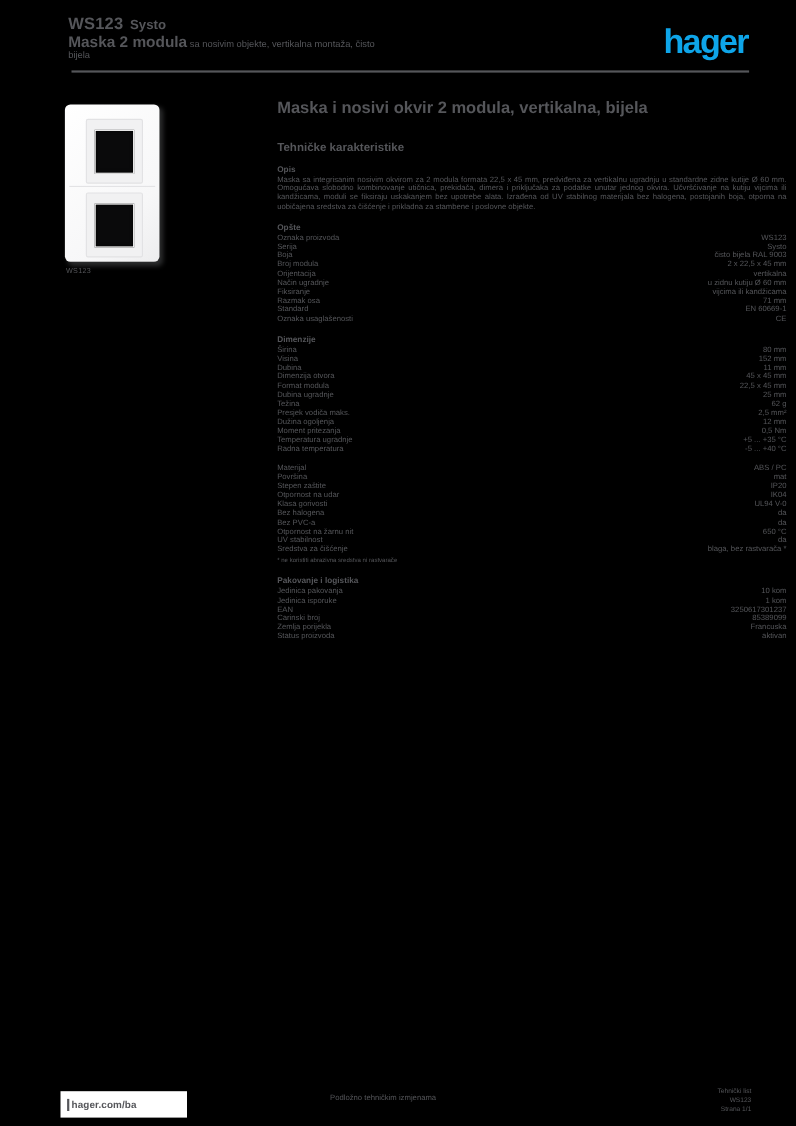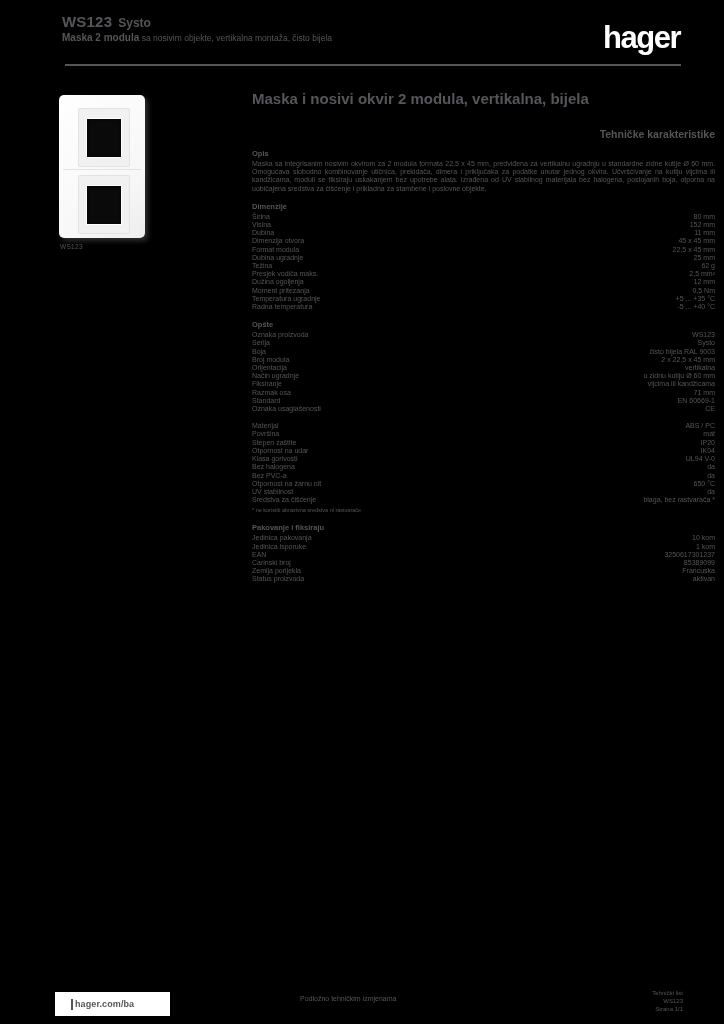--- a/index.html
+++ b/index.html
@@ -5,56 +5,56 @@
   html,body{margin:0;padding:0;background:#000;}
   .page{position:relative;width:724px;height:1024px;background:#000;overflow:hidden;
         font-family:"Liberation Sans", sans-serif;color:#55565a;}
 
   
   .hdr{position:absolute;left:62px;top:13px;width:400px;}
   .hdr-line1{display:flex;align-items:baseline;gap:6px;}
   .hdr-ref{font-size:15px;font-weight:bold;letter-spacing:.2px;}
   .hdr-range{font-size:12px;font-weight:bold;}
   .hdr-line2{margin-top:3px;font-size:8.5px;line-height:10px;width:300px;}
-  .hdr-line2 b{font-size:10px;}
+  .hdr-line2 b{font-size:14px;}
   .logo{position:absolute;right:44px;top:20px;font-size:31px;font-weight:bold;
-        color:#ffffff;letter-spacing:-1.5px;}
+        color:#0ea5e9;letter-spacing:-1.5px;}
   .hdr-rule{position:absolute;left:65px;top:64px;width:616px;height:2px;background:#55565a;}
 
   
   .photo{position:absolute;left:59px;top:95px;width:86px;height:143px;border-radius:5px;
          background:linear-gradient(135deg,#ffffff 0%,#f7f7f8 70%,#ededee 100%);
          box-shadow:3px 3px 5px rgba(130,131,135,.35);}
   .photo .seam{position:absolute;left:4px;right:4px;top:74px;height:1px;background:#e3e3e5;}
   .module{position:absolute;left:19px;width:50px;height:57px;background:#f1f1f2;
           border:1px solid #e2e2e4;border-radius:2px;}
   .m1{top:13px;} .m2{top:80px;}
   .hole{position:absolute;left:7px;top:9px;width:34px;height:38px;background:#0a0a0b;
         border:1px solid #fff;box-shadow:inset 0 0 3px #000;}
   .photo-caption{position:absolute;left:60px;top:243px;font-size:6.5px;color:#55565a;letter-spacing:.3px;}
 
   
   .main{position:absolute;left:218px;top:90px;width:463px;margin-left:34px;}
   .title{font-size:15px;font-weight:bold;line-height:17px;color:#55565a;}
-  .subtitle{margin-top:21px;font-size:10.5px;font-weight:bold;text-align:right;}
+  .subtitle{margin-top:21px;font-size:10.5px;font-weight:bold;}
   .sections{margin-top:1px;}
   .section{margin-top:9px;}
   .sec-label{font-size:7.5px;font-weight:bold;margin-bottom:2px;}
   .para{font-size:7px;line-height:8.2px;text-align:justify;}
   .para:empty{display:none;}
   .rows{display:block;}
   .row{display:flex;justify-content:space-between;font-size:7px;line-height:8.2px;}
   .row-label{white-space:nowrap;}
   .row-value{white-space:nowrap;text-align:right;}
   .footnote{font-size:5.5px;line-height:7px;margin-top:3px;}
   .footnote:empty{display:none;}
 
   
   .f-box{position:absolute;left:55px;top:992px;width:115px;height:24px;background:#fff;
-         display:flex;align-items:center;padding-left:16px;box-sizing:border-box;}
+         display:flex;align-items:center;padding-left:6px;box-sizing:border-box;}
   .f-mark{display:inline-block;width:2px;height:11px;background:#55565a;margin-right:2px;}
   .f-site{font-size:9px;color:#55565a;font-weight:bold;letter-spacing:.1px;text-decoration:none;}
   .f-center{position:absolute;left:300px;top:995px;font-size:7px;line-height:8px;width:130px;}
   .f-right{position:absolute;right:41px;top:989px;text-align:right;font-size:6px;line-height:8px;}
 </style>
 </head>
 <body>
 
 <div class="page">
 
@@ -91,20 +91,78 @@
         <div class="section">
           <div class="sec-label">Opis</div>
           <div class="para">Maska sa integrisanim nosivim okvirom za 2 modula formata 22,5 x 45 mm, predviđena za vertikalnu ugradnju u standardne zidne kutije Ø 60 mm. Omogućava slobodno kombinovanje utičnica, prekidača, dimera i priključaka za podatke unutar jednog okvira. Učvršćivanje na kutiju vijcima ili kandžicama, moduli se fiksiraju uskakanjem bez upotrebe alata. Izrađena od UV stabilnog materijala bez halogena, postojanih boja, otporna na uobičajena sredstva za čišćenje i prikladna za stambene i poslovne objekte.</div>
           <div class="rows">
             
           </div>
 
         </div>
 
         <div class="section">
+          <div class="sec-label">Opšte</div>
+
+          <div class="rows">
+
+              <div class="row">
+                <span class="row-label">Oznaka proizvoda</span>
+                <span class="row-value">WS123</span>
+              </div>
+
+              <div class="row">
+                <span class="row-label">Serija</span>
+                <span class="row-value">Systo</span>
+              </div>
+
+              <div class="row">
+                <span class="row-label">Boja</span>
+                <span class="row-value">čisto bijela RAL 9003</span>
+              </div>
+
+              <div class="row">
+                <span class="row-label">Broj modula</span>
+                <span class="row-value">2 x 22,5 x 45 mm</span>
+              </div>
+
+              <div class="row">
+                <span class="row-label">Orijentacija</span>
+                <span class="row-value">vertikalna</span>
+              </div>
+
+              <div class="row">
+                <span class="row-label">Način ugradnje</span>
+                <span class="row-value">u zidnu kutiju Ø 60 mm</span>
+              </div>
+
+              <div class="row">
+                <span class="row-label">Fiksiranje</span>
+                <span class="row-value">vijcima ili kandžicama</span>
+              </div>
+
+              <div class="row">
+                <span class="row-label">Razmak osa</span>
+                <span class="row-value">71 mm</span>
+              </div>
+
+              <div class="row">
+                <span class="row-label">Standard</span>
+                <span class="row-value">EN 60669-1</span>
+              </div>
+
+              <div class="row">
+                <span class="row-label">Oznaka usaglašenosti</span>
+                <span class="row-value">CE</span>
+              </div>
+            </div>
+
+        </div>
+
+        <div class="section">
           <div class="sec-label">Dimenzije</div>
 
           <div class="rows">
 
               <div class="row">
                 <span class="row-label">Širina</span>
                 <span class="row-value">80 mm</span>
               </div>
 
               <div class="row">
@@ -159,78 +217,20 @@
 
               <div class="row">
                 <span class="row-label">Radna temperatura</span>
                 <span class="row-value">-5 ... +40 °C</span>
               </div>
             </div>
 
         </div>
 
         <div class="section">
-          <div class="sec-label">Opšte</div>
-
-          <div class="rows">
-
-              <div class="row">
-                <span class="row-label">Oznaka proizvoda</span>
-                <span class="row-value">WS123</span>
-              </div>
-
-              <div class="row">
-                <span class="row-label">Serija</span>
-                <span class="row-value">Systo</span>
-              </div>
-
-              <div class="row">
-                <span class="row-label">Boja</span>
-                <span class="row-value">čisto bijela RAL 9003</span>
-              </div>
-
-              <div class="row">
-                <span class="row-label">Broj modula</span>
-                <span class="row-value">2 x 22,5 x 45 mm</span>
-              </div>
-
-              <div class="row">
-                <span class="row-label">Orijentacija</span>
-                <span class="row-value">vertikalna</span>
-              </div>
-
-              <div class="row">
-                <span class="row-label">Način ugradnje</span>
-                <span class="row-value">u zidnu kutiju Ø 60 mm</span>
-              </div>
-
-              <div class="row">
-                <span class="row-label">Fiksiranje</span>
-                <span class="row-value">vijcima ili kandžicama</span>
-              </div>
-
-              <div class="row">
-                <span class="row-label">Razmak osa</span>
-                <span class="row-value">71 mm</span>
-              </div>
-
-              <div class="row">
-                <span class="row-label">Standard</span>
-                <span class="row-value">EN 60669-1</span>
-              </div>
-
-              <div class="row">
-                <span class="row-label">Oznaka usaglašenosti</span>
-                <span class="row-value">CE</span>
-              </div>
-            </div>
-
-        </div>
-
-        <div class="section">
 
           <div class="rows">
 
               <div class="row">
                 <span class="row-label">Materijal</span>
                 <span class="row-value">ABS / PC</span>
               </div>
 
               <div class="row">
                 <span class="row-label">Površina</span>
@@ -274,21 +274,21 @@
 
               <div class="row">
                 <span class="row-label">Sredstva za čišćenje</span>
                 <span class="row-value">blaga, bez rastvarača *</span>
               </div>
             </div>
           <div class="footnote">* ne koristiti abrazivna sredstva ni rastvarače</div>
         </div>
 
         <div class="section">
-          <div class="sec-label">Pakovanje i fiksiraju</div>
+          <div class="sec-label">Pakovanje i logistika</div>
 
           <div class="rows">
 
               <div class="row">
                 <span class="row-label">Jedinica pakovanja</span>
                 <span class="row-value">10 kom</span>
               </div>
 
               <div class="row">
                 <span class="row-label">Jedinica isporuke</span>

